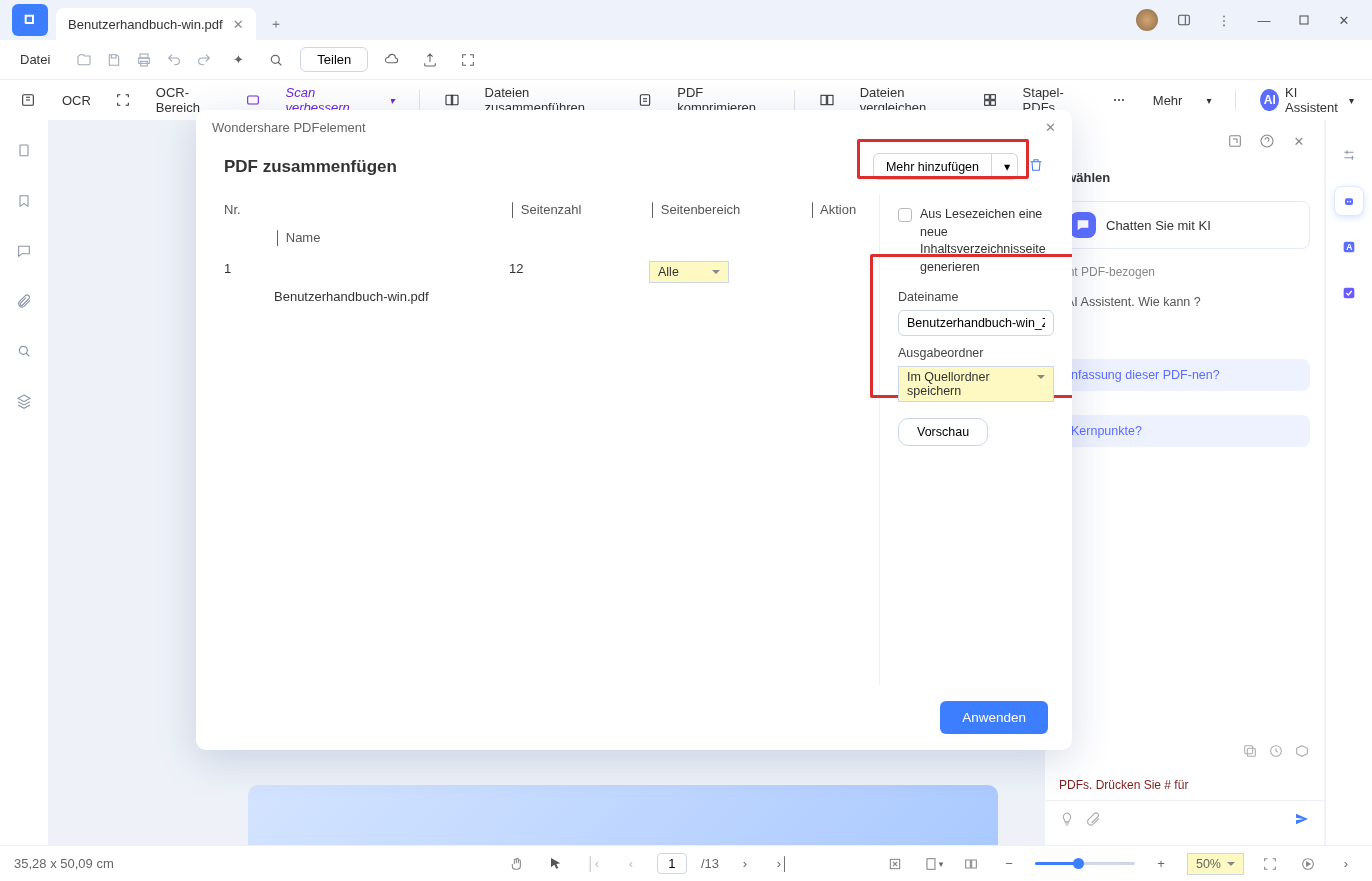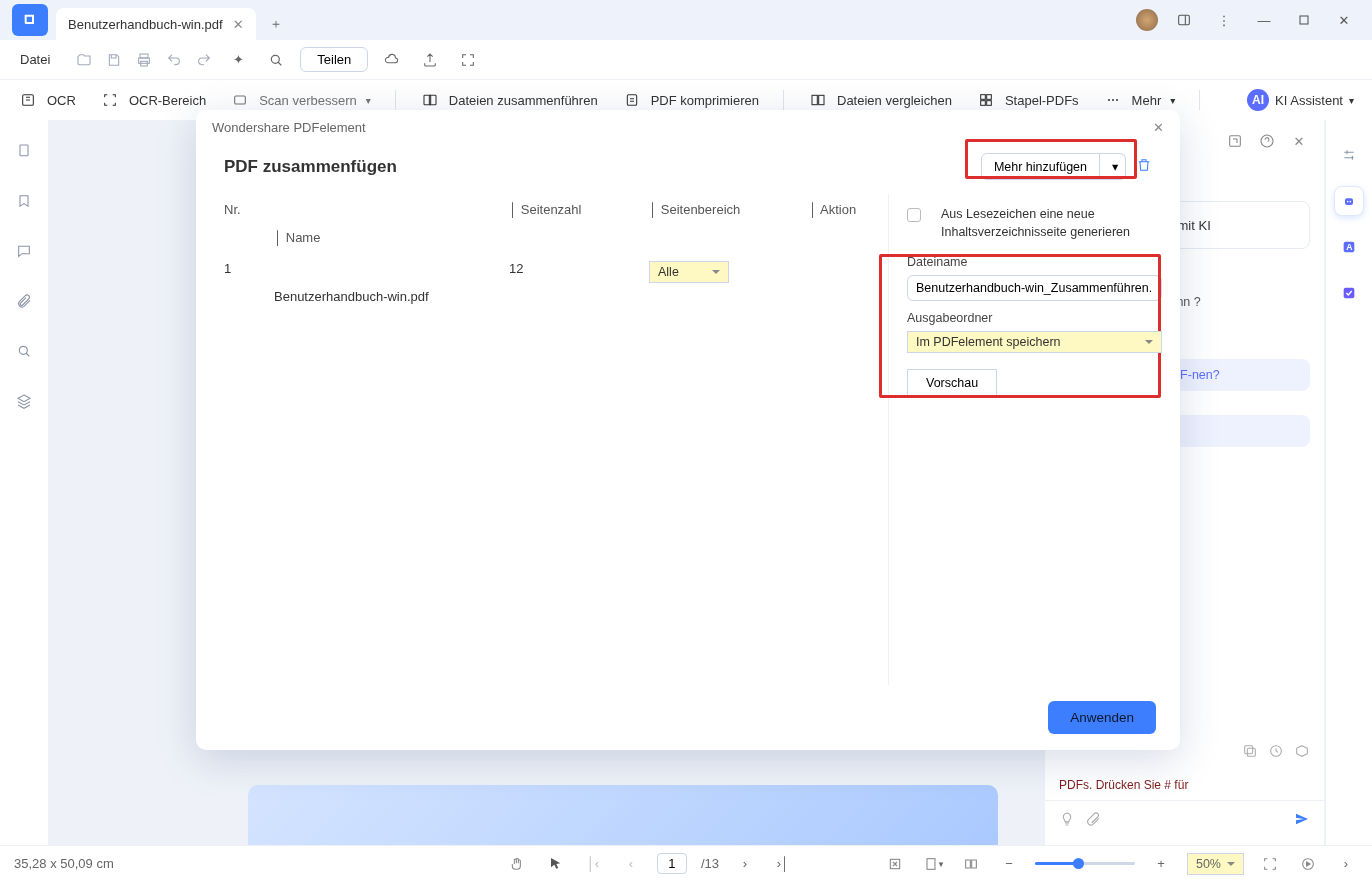--- a/index.html
+++ b/index.html
@@ -18,22 +18,22 @@
 .file-menu{padding:4px 8px;cursor:pointer;}
 .qat{display:flex;gap:2px;margin-left:6px;}
 .qat-btn{width:28px;height:28px;display:flex;align-items:center;justify-content:center;color:#a0a8b8;cursor:pointer;}
 .menu-tabs{display:flex;gap:28px;margin-left:40px;flex:1;}
 .menu-tab{padding:10px 2px;cursor:pointer;color:#333;font-weight:500;}
 .menu-tab.active{color:#3c7eff;border-bottom:2px solid #3c7eff;}
 .menu-right{display:flex;align-items:center;gap:10px;}
 .share-btn{background:#fff;border:1px solid #ccd6e8;border-radius:6px;padding:4px 16px;cursor:pointer;}
 .ic-btn{width:28px;height:26px;display:flex;align-items:center;justify-content:center;color:#666;cursor:pointer;}
 .toolbar{height:40px;background:#fff;display:flex;align-items:center;padding:0 18px;gap:24px;}
-.tool-item{display:flex;align-items:center;gap:9px;cursor:pointer;color:#333;}
-.tool-item.disabled{color:#737373;}
+.tool-item{display:flex;align-items:center;gap:24px;cursor:pointer;color:#333;}
+.tool-item.disabled{color:#6d28d9;font-style:italic;}
 .tool-icon{width:20px;height:20px;display:flex;align-items:center;justify-content:center;}
 .tool-sep{width:1px;height:20px;background:#e0e4ec;}
 .ai-btn{display:flex;align-items:center;gap:6px;margin-left:auto;}
 .ai-badge{background:#5b6dff;color:#fff;border-radius:50%;width:22px;height:22px;display:flex;align-items:center;justify-content:center;font-size:12px;font-weight:700;}
 .body-grid{display:flex;height:801px;position:relative;}
 .leftbar{width:48px;background:#fff;display:flex;flex-direction:column;align-items:center;padding-top:20px;gap:28px;}
 .lb-icon{width:22px;height:22px;color:#8a94a6;cursor:pointer;display:flex;align-items:center;justify-content:center;}
 .lb-spacer{flex:1;}
 .canvas-area{flex:1;background:#eef2f8;position:relative;}
 .rightbar{width:46px;background:#fff;display:flex;flex-direction:column;align-items:center;padding-top:20px;gap:16px;}
@@ -41,21 +41,21 @@
 .rb-active{background:#fff;box-shadow:0 2px 6px rgba(60,126,255,.2);border:1px solid #e0e8f8;}
 .ai-panel{position:absolute;right:48px;top:0;bottom:36px;width:280px;background:#fff;border-left:1px solid #eef0f5;display:flex;flex-direction:column;}
 .ai-head{display:flex;align-items:center;padding:10px 14px;gap:10px;}
 .ai-head-btn{width:22px;height:22px;color:#888;cursor:pointer;display:flex;align-items:center;justify-content:center;}
 .ai-row{padding:8px 14px;}
 .ai-chip{display:flex;align-items:center;gap:10px;padding:10px;border:1px solid #e5eaf5;border-radius:8px;cursor:pointer;}
 .ai-suggest{background:#eef2ff;border-radius:8px;padding:9px 12px;margin:4px 0;color:#5b6dff;cursor:pointer;font-size:12.5px;}
 .ai-foot-icons{display:flex;justify-content:flex-end;gap:10px;padding:8px 14px;color:#aaa;}
 .ai-input-row{display:flex;align-items:center;gap:10px;padding:10px 14px;border-top:1px solid #eef0f5;}
 .ai-file-chip{display:flex;align-items:center;gap:8px;padding:6px 10px;border:1px solid #e5eaf5;border-radius:8px;margin:6px 14px;font-size:12px;color:#666;}
-.dialog{position:absolute;left:196px;top:110px;width:984px;height:640px;background:#fff;border-radius:10px;box-shadow:0 10px 40px rgba(40,60,120,.18);display:flex;flex-direction:column;overflow:hidden;}
+.dialog{position:absolute;left:196px;top:110px;width:876px;height:640px;background:#fff;border-radius:10px;box-shadow:0 10px 40px rgba(40,60,120,.18);display:flex;flex-direction:column;overflow:hidden;}
 .dlg-title{display:flex;align-items:center;padding:10px 16px;color:#666;font-size:12px;}
 .dlg-close{margin-left:auto;cursor:pointer;color:#888;}
 .dlg-head{display:flex;align-items:center;padding:8px 28px 14px;}
 .dlg-head h2{font-size:17px;font-weight:600;}
 .add-file-wrap{margin-left:auto;display:flex;align-items:center;gap:10px;position:relative;}
 .add-file-btn{display:flex;}
 .add-file-btn button{background:#fff;border:1px solid #ccd6e8;padding:5px 12px;font-size:12.5px;cursor:pointer;}
 .add-file-btn button:first-child{border-radius:6px 0 0 6px;}
 .add-file-btn button:last-child{border-radius:0 6px 6px 0;border-left:none;width:26px;}
 .highlight-red{position:absolute;border:3px solid #de2d2d;pointer-events:none;border-radius:2px;}
@@ -64,27 +64,27 @@
 .tbl-head{display:flex;padding:8px 0;color:#555;font-size:12.5px;}
 .tbl-row{display:flex;padding:8px 0;color:#333;}
 .col-nr{width:50px;}
 .col-name{width:235px;margin-top:28px;}
 .col-pages{width:140px;}
 .col-range{width:140px;}
 .col-action{width:60px;margin-left:20px;}
 .sel{border:1px solid #ccd6e8;border-radius:0;padding:3px 22px 3px 8px;background:#fef9c3;position:relative;cursor:pointer;min-width:80px;display:inline-block;font-size:12.5px;}
 .sel::after{content:"";position:absolute;right:8px;top:8px;border:4px solid transparent;border-top-color:#888;}
 .dlg-right{width:292px;border-left:1px solid #eef0f5;padding:12px 18px;position:relative;}
-.chk-row{display:flex;gap:20px;align-items:flex-start;margin-bottom:14px;}
+.chk-row{display:flex;gap:8px;align-items:flex-start;margin-bottom:14px;}
 .chk{width:14px;height:14px;border:1px solid #bbb;border-radius:3px;flex-shrink:0;margin-top:2px;}
 .field-lbl{font-size:12.5px;color:#444;margin:10px 0 6px;display:block;}
 .txt{width:100%;border:1px solid #ccd6e8;border-radius:6px;padding:5px 8px;font-size:12.5px;}
-.preview-btn{border:1px solid #ccd6e8;background:#fff;border-radius:0;padding:6px 18px;margin-top:16px;cursor:pointer;font-size:12.5px;}
+.preview-btn{border:1px solid #ccd6e8;background:#fff;border-radius:10px;padding:6px 18px;margin-top:16px;cursor:pointer;font-size:12.5px;}
 .dlg-foot{padding:16px 24px;display:flex;justify-content:flex-end;}
-.apply-btn{background:#3c7eff;color:#0f172a;border:none;border-radius:6px;padding:9px 22px;font-size:13.5px;cursor:pointer;}
+.apply-btn{background:#3c7eff;color:#ffffff;border:none;border-radius:6px;padding:9px 22px;font-size:13.5px;cursor:pointer;}
 .statusbar{position:absolute;bottom:0;left:0;right:0;height:36px;background:#fff;border-top:1px solid #eef0f5;display:flex;align-items:center;padding:0 14px;gap:14px;font-size:12px;color:#666;}
 .sb-spacer{flex:1;}
 .sb-btn{width:24px;height:24px;display:flex;align-items:center;justify-content:center;cursor:pointer;}
 .page-input{width:30px;border:1px solid #ccd6e8;border-radius:4px;text-align:center;padding:2px;}
 .zoom-slider{width:100px;height:3px;background:#d0d8e8;border-radius:2px;position:relative;}
 .zoom-slider::before{content:"";position:absolute;left:0;width:40%;height:100%;background:#3c7eff;border-radius:2px;}
 .zoom-slider::after{content:"";position:absolute;left:38%;top:-4px;width:11px;height:11px;background:#3c7eff;border-radius:50%;}
 .bg-preview{position:absolute;left:200px;right:328px;bottom:36px;height:100px;background:linear-gradient(135deg,#d4e4ff,#a8c8ff);border-radius:10px 10px 0 0;overflow:hidden;}
 .collapse-btn{position:absolute;left:12px;bottom:50px;color:#999;cursor:pointer;}
 svg{width:16px;height:16px;}
@@ -452,21 +452,21 @@
     </div>
     <div class="dlg-right">
       <div class="chk-row">
           <div class="chk"></div>
           <div style="font-size:12.5px;line-height:1.4">Aus Lesezeichen eine neue Inhaltsverzeichnisseite generieren</div>
         </div>
       <div class="highlight-red" style="left:-10px;top:60px;width:282px;height:144px;"></div>
       <label class="field-lbl">Dateiname</label>
       <input class="txt" value="Benutzerhandbuch-win_Zusammenführen.pd" style="">
       <label class="field-lbl">Ausgabeordner</label>
-      <div class="sel" style="width:100%">Im PDFelement speichern</div>
+      <div class="sel" style="width:100%">Im Quellordner speichern</div>
       <button class="preview-btn">Vorschau</button>
     </div>
   </div>
   <div class="dlg-foot">
       <button class="apply-btn">Anwenden</button>
     </div>
 </div>
 
 <div class="statusbar">
   <span>35,28 x 50,09 cm</span>

